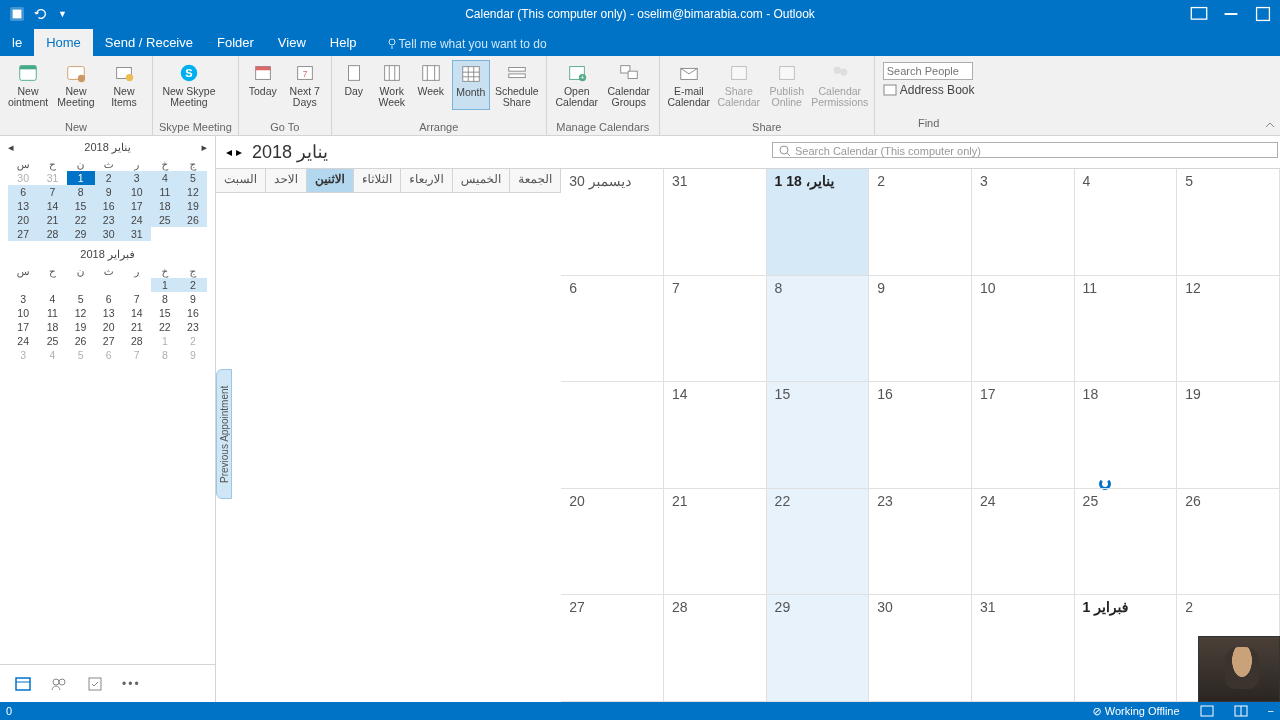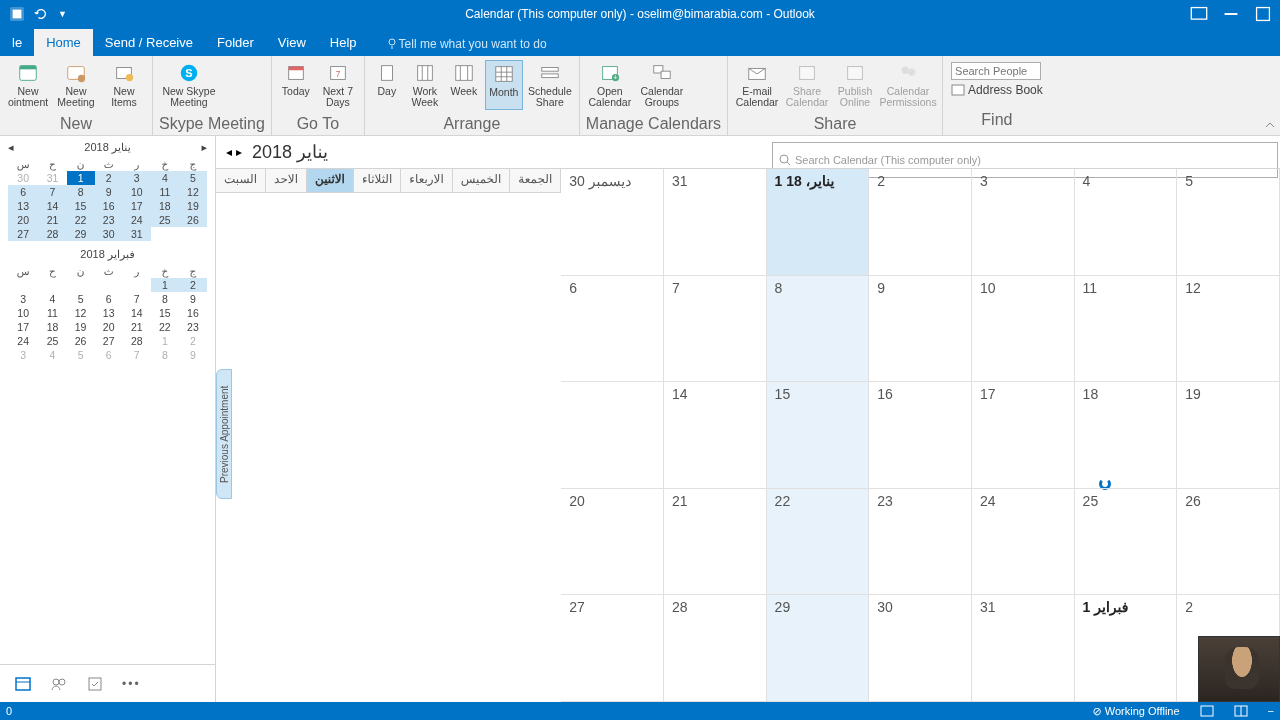--- a/index.html
+++ b/index.html
@@ -21,21 +21,21 @@
 .menurow .tellme { display:flex; align-items:center; color:#cfe6f6; margin-left:18px; padding-bottom:5px; }
 
 
 .ribbon { height:80px; background:#f1f1f1; border-bottom:1px solid #d4d4d4; display:flex; position:relative; }
 .ribbon .group { border-right:1px solid #d4d4d4; padding:4px 6px 2px 6px; display:flex; flex-direction:column; justify-content:space-between; }
 .ribbon .group .buttons { display:flex; gap:4px; }
 .ribbon .bigbtn { width:44px; display:flex; flex-direction:column; align-items:center; gap:2px; font-size:10.5px; color:#444; text-align:center; line-height:11px; padding:2px; cursor:pointer; }
 .ribbon .bigbtn.sel { background:#c8e0f0; border:1px solid #7bb4da; }
 .ribbon .bigbtn.dis { color:#a0a0a0; }
 .ribbon .bigbtn svg { width:24px; height:22px; }
-.ribbon .glabel { font-size:16px; color:#666; text-align:center; }
+.ribbon .glabel { font-size:11px; color:#666; text-align:center; }
 .ribbon .find { padding:6px 8px; display:flex; flex-direction:column; gap:3px; }
 .ribbon .find input { width:90px; height:18px; font-size:11px; padding:1px 3px; border:1px solid #abadb3; }
 .ribbon .find .ab { display:flex; align-items:center; gap:3px; color:#444; font-size:12px; }
 .ribbon .collapse { position:absolute; right:4px; bottom:4px; width:12px; height:12px; }
 
 
 .body { display:flex; height:calc(100% - 28px - 28px - 80px - 18px); }
 .sidebar { width:216px; border-right:1px solid #d4d4d4; display:flex; flex-direction:column; background:#fff; }
 .sidebar .minical { padding:2px 8px; }
 .sidebar .minical .mhead { display:flex; justify-content:space-between; align-items:center; font-size:11px; color:#444; padding:3px 0; }
@@ -50,21 +50,21 @@
 .sidebar .callist .hdr { font-size:13px; color:#444; padding:4px 2px; }
 .sidebar .callist .row { background:#cce4f7; padding:3px 4px; font-size:12px; display:flex; align-items:center; gap:6px; border:1px solid #7bb4da; }
 .sidebar .callist .row input { margin:0; }
 .sidebar .bottom { margin-top:auto; border-top:1px solid #d4d4d4; height:38px; display:flex; align-items:center; gap:18px; padding:0 14px; color:#666; }
 
 
 .main { flex:1; display:flex; flex-direction:column; }
 .main .mhdr { height:32px; display:flex; align-items:center; padding:0 10px; gap:10px; }
 .main .mhdr .nav { display:flex; gap:4px; }
 .main .mhdr .title { font-size:18px; color:#333; }
-.main .search { position:absolute; right:2px; top:142px; width:506px; height:36px; border:1px solid #abadb3; display:flex; align-items:center; padding:0 6px; color:#999; font-size:11px; background:#fff; }
+.main .search { position:absolute; right:2px; top:142px; width:506px; height:16px; border:1px solid #abadb3; display:flex; align-items:flex-end; padding:0 6px; color:#999; font-size:11px; background:#fff; }
 .main .grid { flex:1; display:flex; flex-direction:row; border-top:1px solid #d4d4d4; position:relative; }
 .main .grid .dayhdr { display:flex; height:24px; }
 .main .grid .dayhdr .dh { flex:1; border-right:1px solid #d4d4d4; border-bottom:1px solid #d4d4d4; padding:3px 8px; font-size:12px; color:#555; background:#f7f7f7; }
 .main .grid .dayhdr .dh.today { background:#b3d7ef; font-weight:600; color:#333; }
 .main .grid .weeks { flex:1; display:flex; flex-direction:column; }
 .main .grid .week { flex:1; display:flex; }
 .main .grid .cell { flex:1; border-right:1px solid #e0e0e0; border-bottom:1px solid #e0e0e0; padding:4px 8px; font-size:12px; color:#555; position:relative; }
 .main .grid .cell.todaycol { background:#e7f2fb; }
 .main .grid .cell.today { background:#d6e9f7; }
 .main .grid .cell .num { font-size:14px; }

